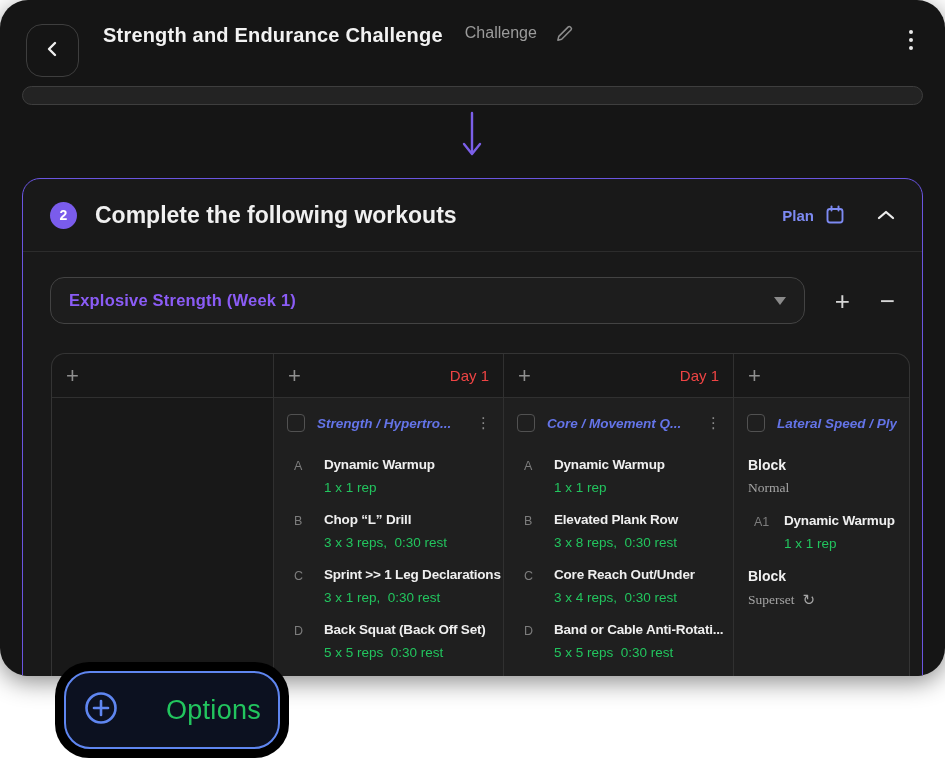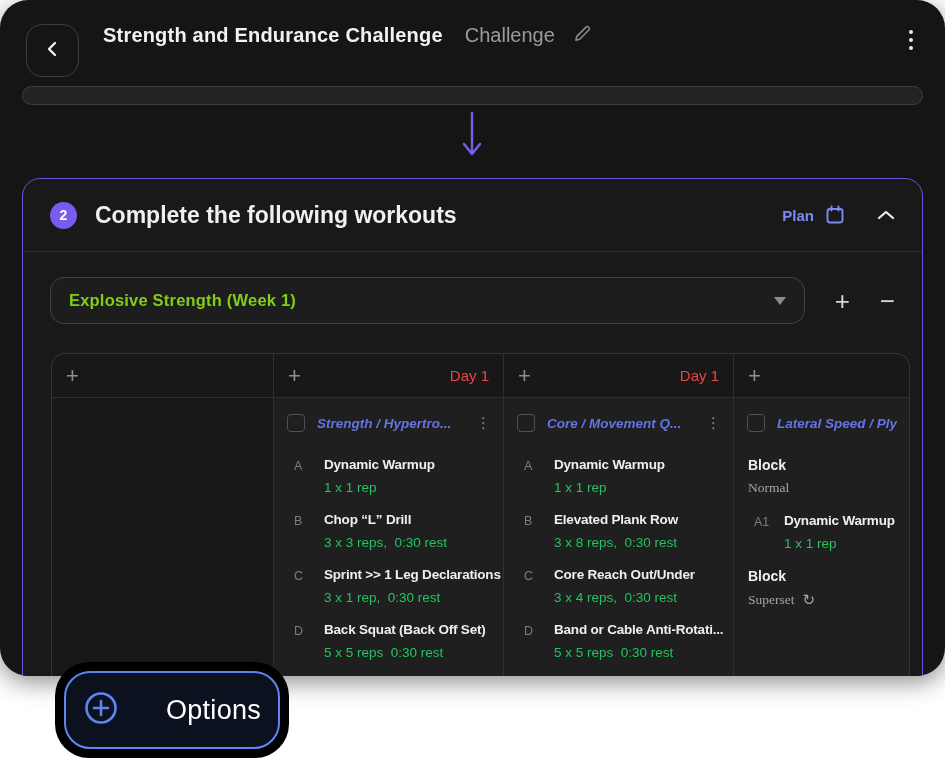--- a/index.html
+++ b/index.html
@@ -11,21 +11,21 @@
     position:absolute; left:0; top:0; width:945px; height:676px;
     background:#151515; border-radius:28px; overflow:hidden;
     box-shadow:0 6px 24px rgba(0,0,0,.45);
   }
 
   
   .header { position:absolute; left:0; top:0; width:100%; height:88px; display:flex; padding:0 26px;margin-top:24px; }
   .back-btn { width:53px; height:53px; border:1.5px solid #3e3e3e; border-radius:16px; background:transparent;
     display:flex; align-items:center; justify-content:center; cursor:pointer; flex:0 0 auto; }
   .page-title { margin-left:24px; font-size:20px; font-weight:bold; color:#f2f2f2; letter-spacing:.2px; }
-  .page-subtitle { margin-left:22px; font-size:20px; color:#9b9b9b; }
+  .page-subtitle { margin-left:22px; font-size:16px; color:#9b9b9b; }
   .pencil { margin-left:18px; display:flex; }
   .spacer { flex:1; }
   .kebab { display:flex; flex-direction:column; gap:4px; padding:6px; cursor:pointer; }
   .kebab i { width:4px; height:4px; border-radius:50%; background:#e9e9e9; }
 
   
   .prev-card { position:absolute; left:22px; right:22px; top:86px; height:19px;
     background:#232323; border:1px solid #3e3e3e; border-radius:12px; }
 
   
@@ -40,21 +40,21 @@
     font-size:14px; font-weight:bold; display:flex; align-items:center; justify-content:center; flex:0 0 auto; }
   .step-title { margin-left:18px; font-size:23px; font-weight:bold; color:#f0f0f0; }
   .plan-link { color:#7d8af2; font-size:15px; font-weight:bold; cursor:pointer; }
   .cal-icon { margin-left:11px; display:flex; cursor:pointer; }
   .collapse { margin-left:32px; display:flex; cursor:pointer; }
 
   
   .selector-row { flex:0 0 auto; display:flex; align-items:center; padding:25px 27px 0 27px; }
   .dropdown { width:755px; height:47px; background:#1d1d1d; border:1px solid #434343; border-radius:14px;
     display:flex; align-items:center; padding:0 18px; cursor:pointer; }
-  .dropdown-value { font-size:16.5px; color:#84cc16; font-weight:bold; letter-spacing:.2px; }
+  .dropdown-value { font-size:16.5px; color:#8b5cf6; font-weight:bold; letter-spacing:.2px; }
   .tri-down { margin-left:auto; width:0; height:0; border-left:6px solid transparent; border-right:6px solid transparent; border-top:8px solid #8a8a8a; }
   .sel-btn { margin-left:30px; color:#d6d6d6; font-size:26px; font-weight:300; line-height:1; cursor:pointer; user-select:none; }
 
   
   .table-wrap { flex:1; min-height:0; margin:29px 12px 0 28px; border:1px solid #343434; border-bottom:none;
     border-radius:14px 14px 0 0; overflow:hidden; background:#181818; display:flex; }
   .col { height:100%; display:flex; flex-direction:column; }
   .col-0 { width:222px; border-right:1px solid #303030; }
   .col-1, .col-2 { width:230px; border-right:1px solid #303030; }
   .col-3 { flex:1; min-width:0; }
@@ -76,21 +76,21 @@
 
   .block-line { margin:17px 0 0 14px; color:#f0f0f0; font-size:14px; font-weight:bold; }
   .block-type { margin:7px 0 0 14px; color:#a5a5a5; font-size:13.5px; display:flex; align-items:center; gap:8px; white-space:nowrap; overflow:hidden;font-family:Liberation Serif, serif; }
   .repeat-icon { font-size:15px; color:#a5a5a5; }
 
   
   .options-outer { position:absolute; left:55px; top:662px; width:234px; height:96px;
     background:#000; border-radius:34px; padding:9px; }
   .options-btn { width:100%; height:100%; background:#0c1120; border:2px solid #5f86f0; border-radius:26px;
     display:flex; align-items:center; justify-content:center; gap:17px; cursor:pointer; }
-  .options-label { color:#ffffff; font-size:27px; letter-spacing:.3px;margin-left:30px; }
+  .options-label { color:#22c55e; font-size:27px; letter-spacing:.3px;margin-left:30px; }
 </style>
 </head>
 <body>
 
 <div class="stage">
 
   <div class="app-window">
 
     <div class="header">
       <div class="back-btn">

